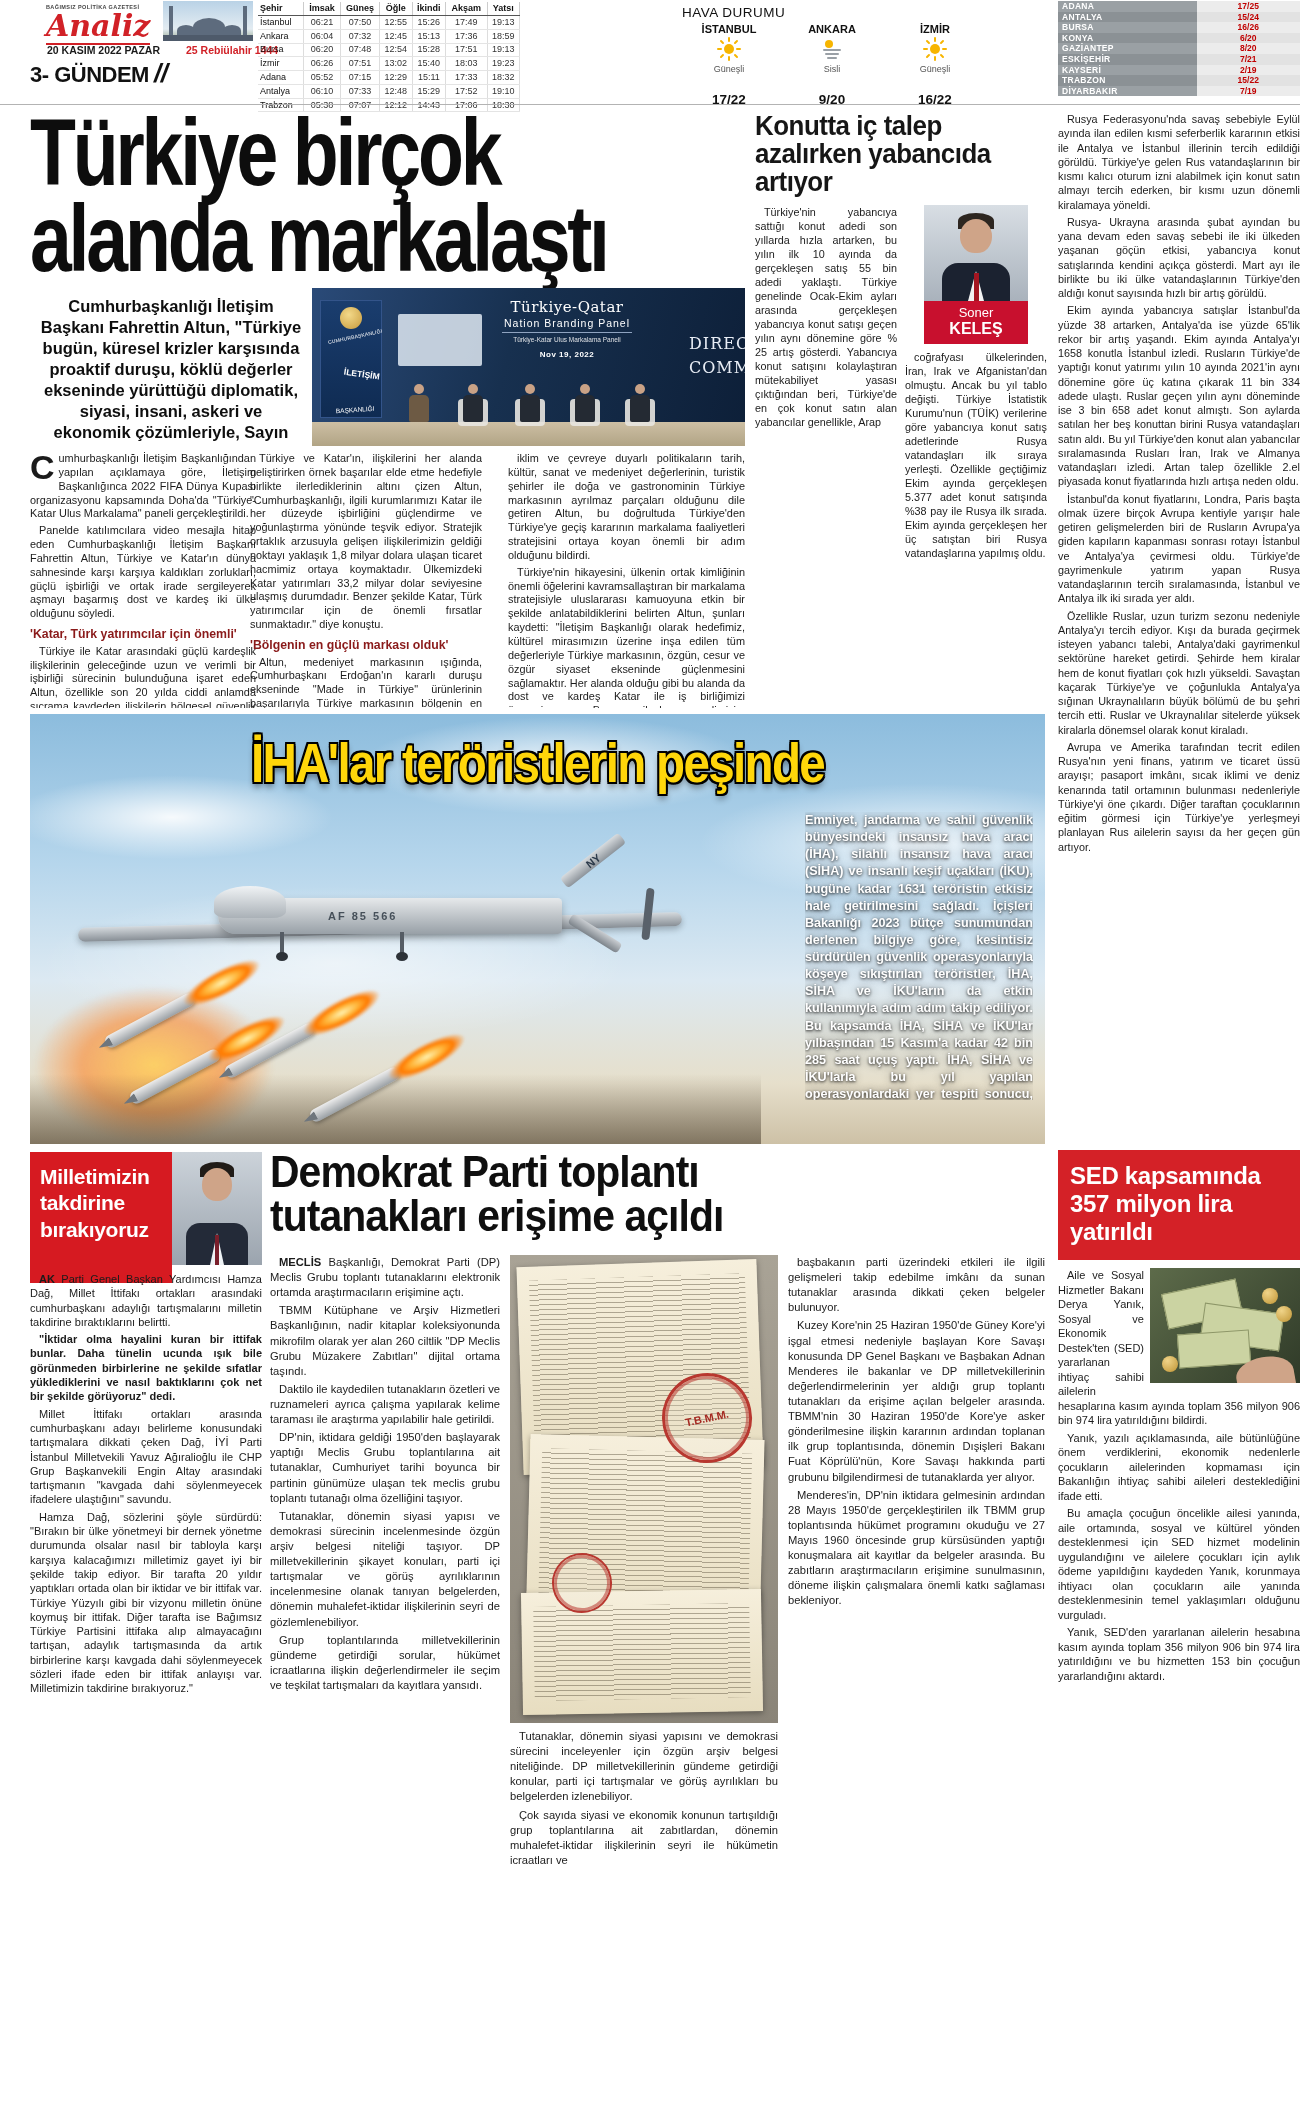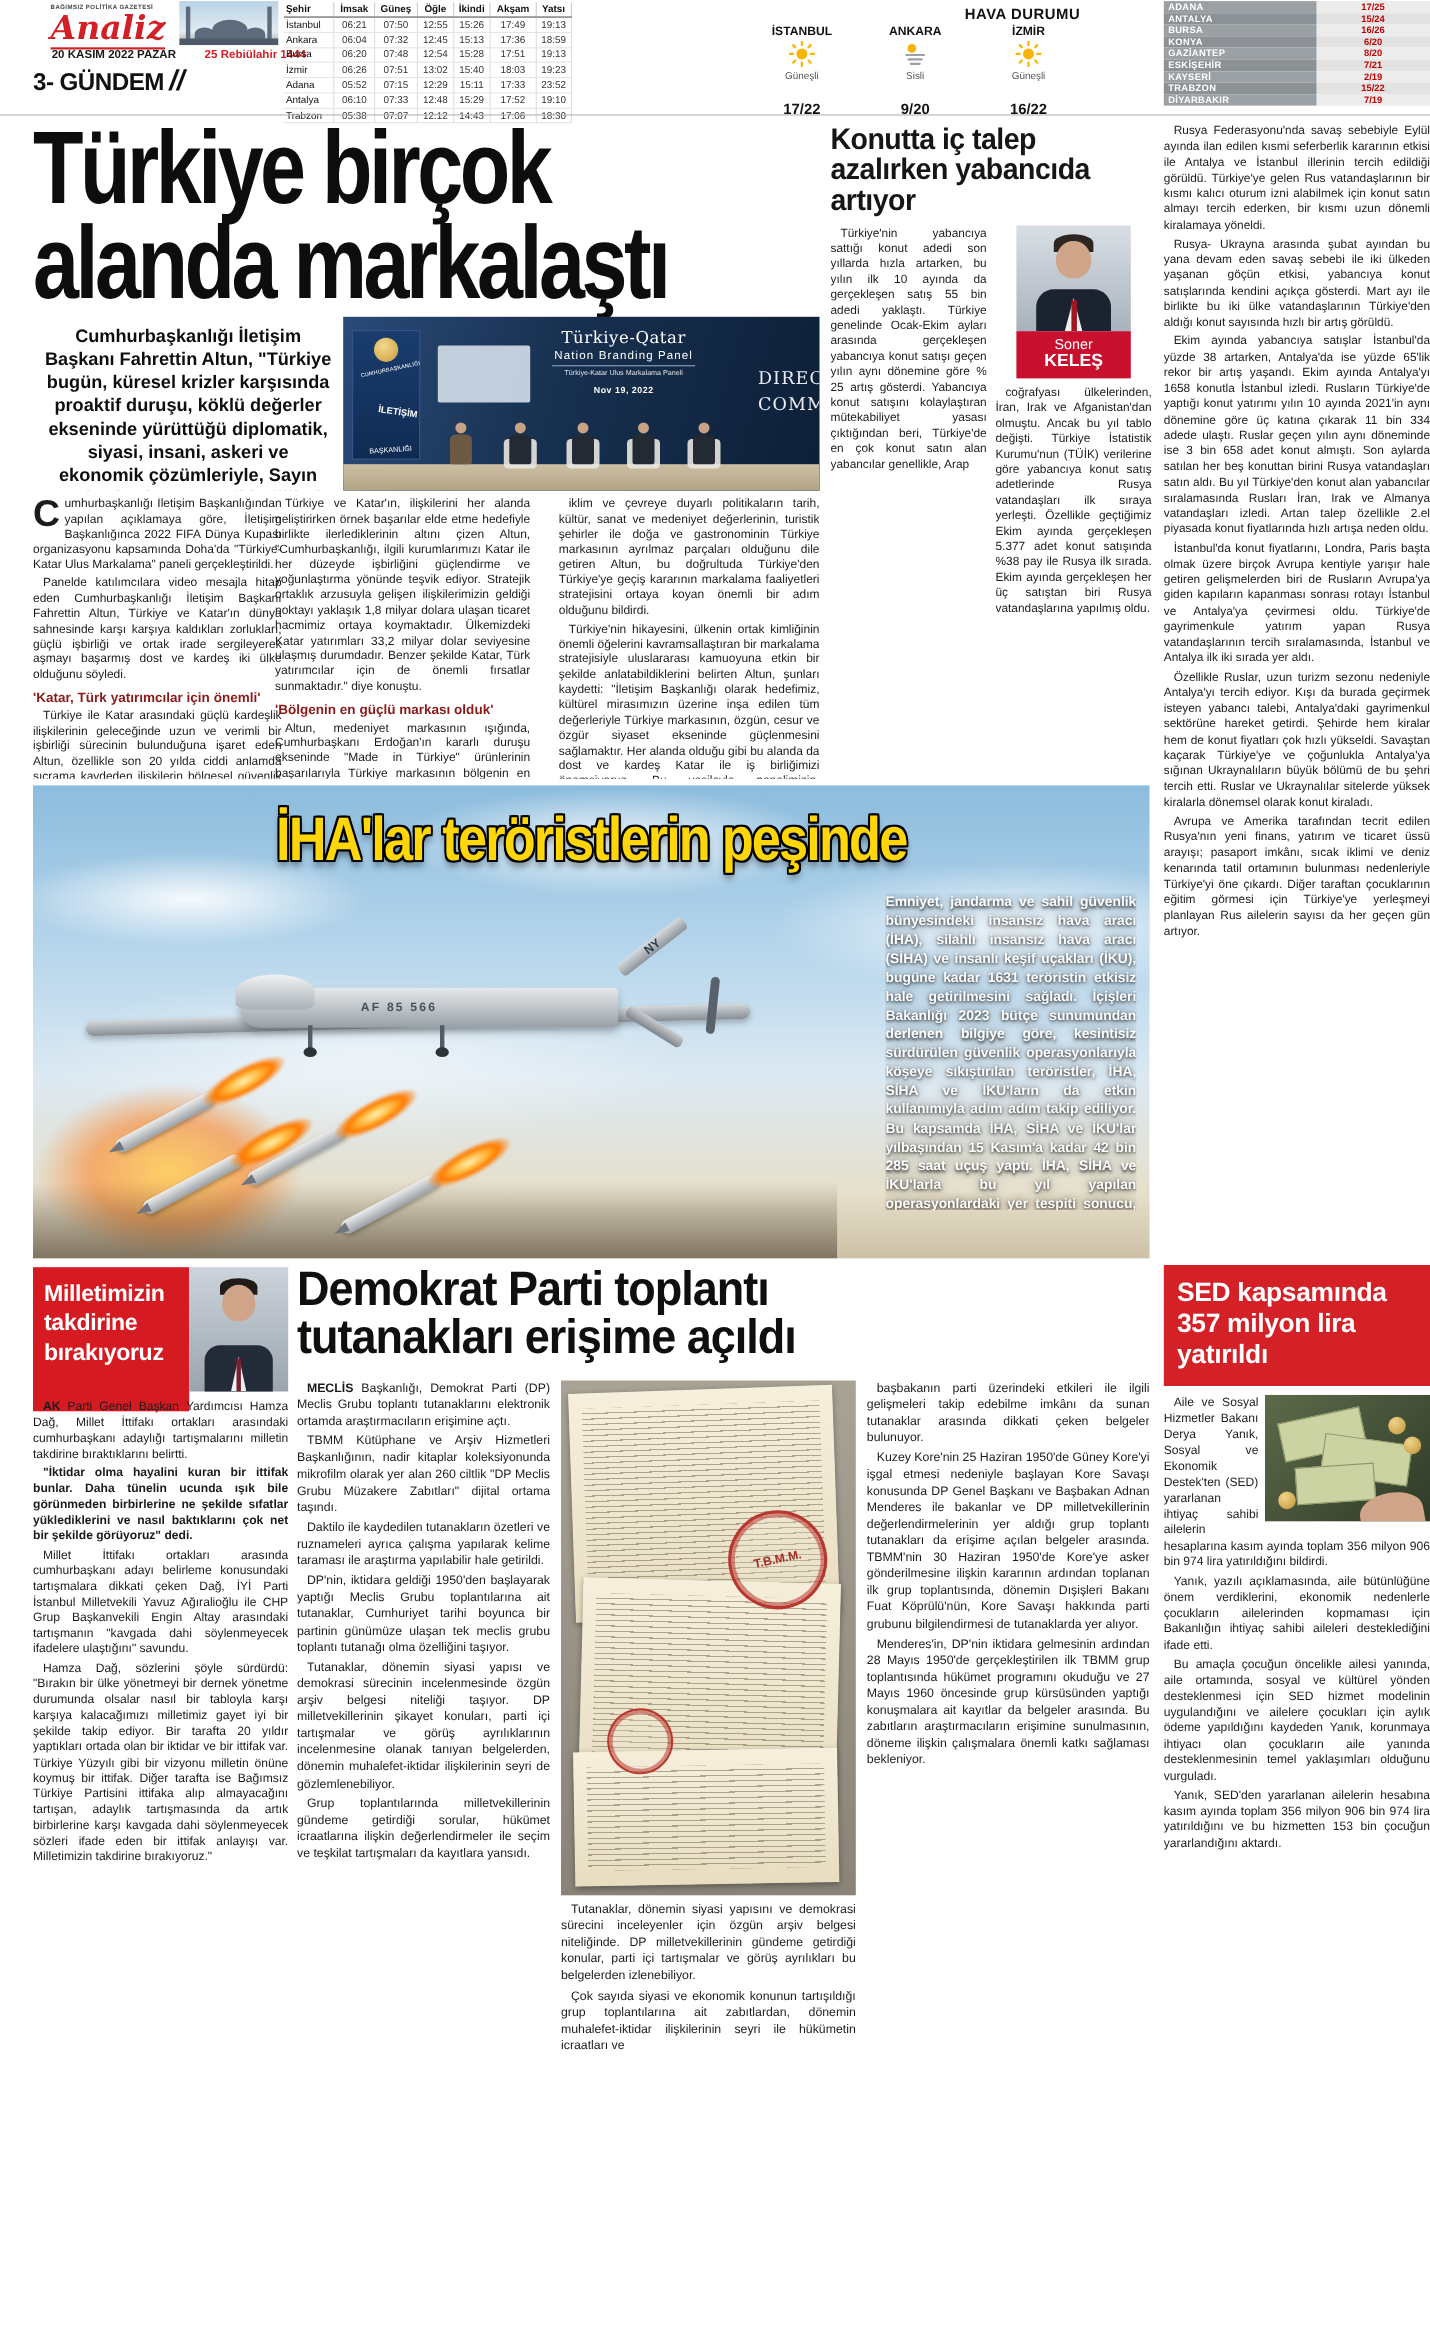--- a/index.html
+++ b/index.html
@@ -25,21 +25,21 @@
   .m1{left:6px;} .m2{left:80px;}
   .head-rule{position:absolute;left:0;right:0;top:104px;height:1px;background:#b3b3b3;}
   
   .prayer{position:absolute;left:258px;top:2px;width:262px;border-collapse:collapse;font-size:9px;line-height:1;}
   .prayer th{font-weight:bold;border-bottom:1px solid #555;padding:2px 1px;text-align:center;border-right:1px solid #ccc;}
   .prayer td{padding:1.9px 1px;text-align:center;color:#333;border-bottom:1px solid #e4e4e4;border-right:1px solid #ddd;}
   .prayer th:first-child,.prayer td:first-child{text-align:left;padding-left:2px;}
   .prayer td.city{color:#111;}
   
   .weather{position:absolute;left:682px;top:5px;width:300px;height:94px;}
-  .weather .wtitle{text-align:right;font-size:13.5px;font-weight:bold;letter-spacing:.5px;margin-bottom:3px;}
+  .weather .wtitle{text-align:left;font-size:13.5px;font-weight:normal;letter-spacing:.5px;margin-bottom:3px;}
   .wcities{display:flex;justify-content:space-between;}
   .wcity{width:94px;text-align:center;}
   .wcity .wname{font-size:11px;font-weight:bold;}
   .wcity .wicon{height:26px;margin:2px 0 1px;}
   .wcity .wcond{font-size:9px;color:#555;}
   .wcity .wtemp{font-size:13.5px;font-weight:bold;margin-top:18px;}
   
   .ctemps{position:absolute;left:1058px;top:1px;width:242px;}
   .ct-row{display:flex;height:10.6px;margin-bottom:0;align-items:stretch;font-size:8.5px;line-height:10.6px;}
   .ct-city{flex:1.3;background:#9aa0a4;color:#fff;font-weight:bold;padding-left:4px;letter-spacing:.3px;}
@@ -266,21 +266,21 @@
           <td>18:03</td>
           <td>19:23</td>
         </tr>
         <tr>
           <td class="city">Adana</td>
           <td>05:52</td>
           <td>07:15</td>
           <td>12:29</td>
           <td>15:11</td>
           <td>17:33</td>
-          <td>23:52</td>
+          <td>18:32</td>
         </tr>
         <tr>
           <td class="city">Antalya</td>
           <td>06:10</td>
           <td>07:33</td>
           <td>12:48</td>
           <td>15:29</td>
           <td>17:52</td>
           <td>19:10</td>
         </tr>

